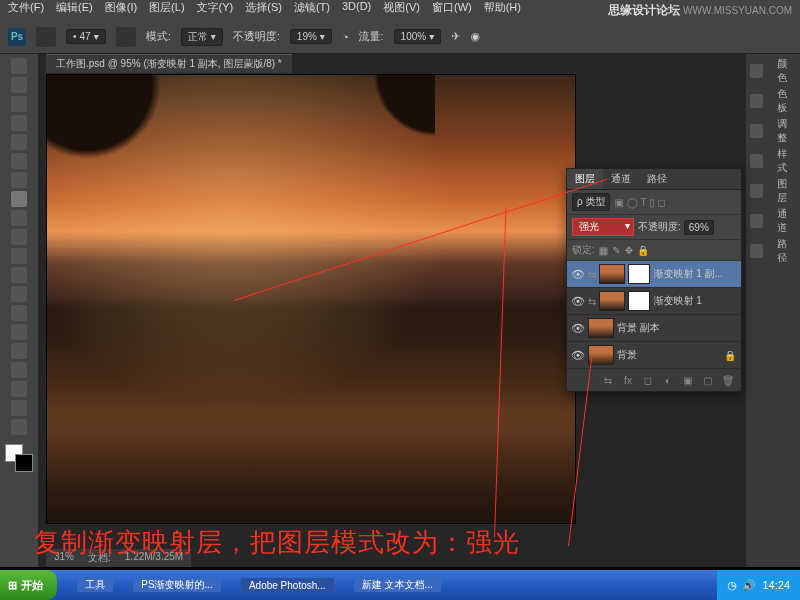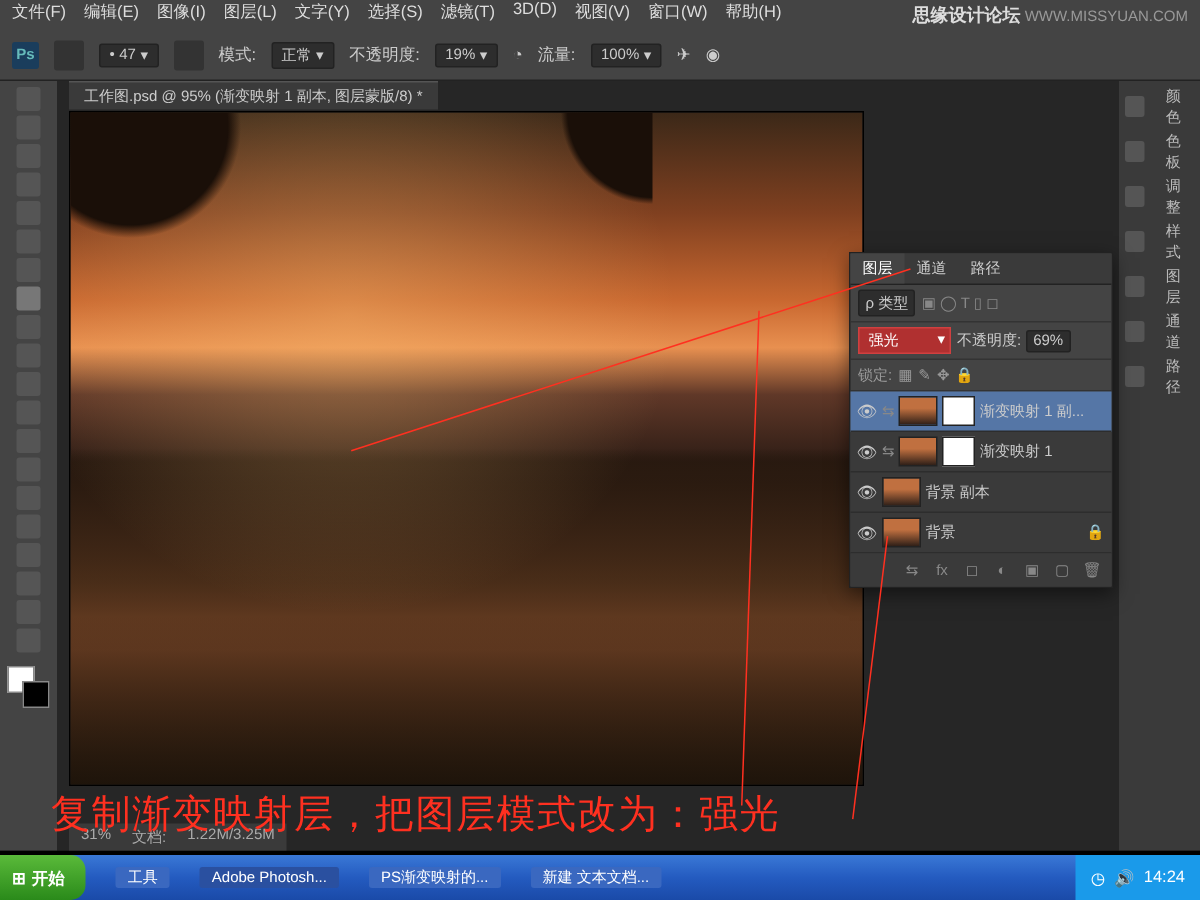--- a/index.html
+++ b/index.html
@@ -232,21 +232,21 @@
 <div class="arrow-line a2"></div>
 <div class="arrow-line a3"></div>
 <div class="tutorial-text">复制渐变映射层，把图层模式改为：强光</div>
 
 <div class="taskbar">
   <div class="start">
       <span>⊞</span>
       <span>开始</span>
     </div>
   <div class="tb-item">工具</div>
+  <div class="tb-item">PS渐变映射的...</div>
   <div class="tb-item active">Adobe Photosh...</div>
-  <div class="tb-item">PS渐变映射的...</div>
   <div class="tb-item">新建 文本文档...</div>
   <div class="tray">
     <span>◷</span>
     <span>🔊</span>
     <span class="clock">14:24</span>
   </div>
 </div>
 
 </body></html>

